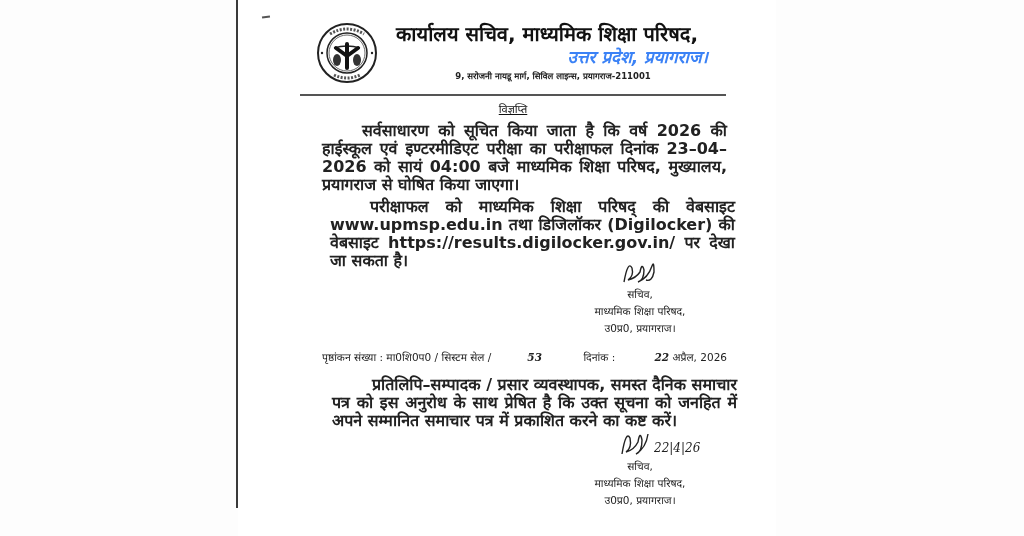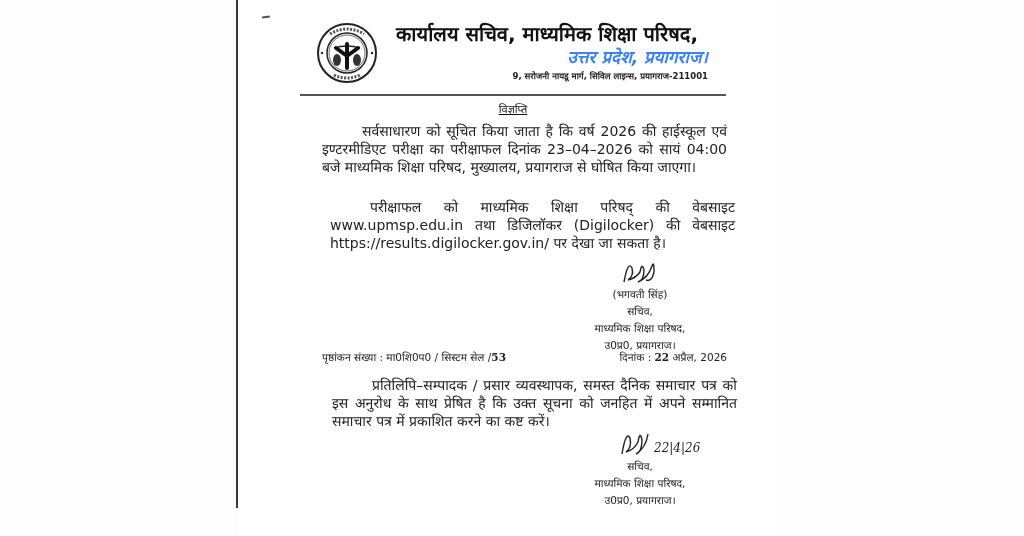--- a/index.html
+++ b/index.html
@@ -27,52 +27,53 @@
   }
   .hdr-title {
     position: absolute; left: 396px; top: 20px; width: 330px;
     font-size: 20px; font-weight: bold; color: #111; white-space: nowrap;
   }
   .hdr-sub {
     position: absolute; left: 396px; top: 45px; width: 312px; text-align: right;
     font-size: 17px; font-weight: bold; color: #3b82f6; white-space: nowrap; font-style: italic;
   }
   .hdr-addr {
-    position: absolute; left: 398px; top: 70px; width: 310px; text-align: right;
+    position: absolute; left: 398px; top: 70px; width: 310px; text-align: center;
     font-size: 8.5px; font-weight: bold; color: #222; white-space: nowrap;
   }
   .divider {
     position: absolute; left: 300px; top: 94px; width: 426px; height: 2px;
     background: #555;
   }
   .notice-title {
     position: absolute; left: 300px; top: 101px; width: 426px; text-align: center;
     font-size: 11px; text-decoration: underline; color: #111;
   }
   .para {
     position: absolute; left: 323px; width: 405px;
-    font-size: 14px; line-height: 18px; text-align: justify; text-indent: 40px;
+    font-size: 16px; line-height: 18px; text-align: justify; text-indent: 40px;
     color: #222;
+    font-weight: bold;
   }
   .para.p1 { top: 122px; left: 322px; }
   .para.p2 { top: 190px; left: 322px; }
   .para.p3 { top: 366px; left: 322px; }
   .sig-block {
     position: absolute; text-align: center; font-size: 10.5px; line-height: 17px; color: #222;
   }
   .sig1 { left: 560px; top: 258px; width: 160px; }
   .sig2 { left: 560px; top: 428px; width: 160px; }
   .signature { display: block; height: 28px; margin: 0 auto; }
   .sig-name { display: block; }
   .sig-line { display: block; }
   .ref-row {
     position: absolute; left: 322px; top: 350px; width: 405px;
     font-size: 10.5px; color: #222; display: flex; justify-content: space-between;
   }
-  .hand { font-weight: bold; font-family: "DejaVu Serif", serif; }
+  .hand { font-style: italic; font-weight: bold; font-family: "DejaVu Serif", serif; padding-left: 36px; }
   .sig-date { font-family: "DejaVu Serif", serif; font-style: italic; font-size: 12px; margin-left: 0; }
 </style>
 </head>
 <body>
 
 <div class="page"></div>
 <div class="left-rule"></div>
 <div class="tick-mark"></div>
 
 <svg class="logo" viewBox="0 0 62 62">
@@ -96,21 +97,20 @@
 
 <div class="notice-title">विज्ञप्ति</div>
 
 <p class="para p1" style="margin:0">सर्वसाधारण को सूचित किया जाता है कि वर्ष 2026 की हाईस्कूल एवं इण्टरमीडिएट परीक्षा का परीक्षाफल दिनांक 23–04–2026 को सायं 04:00 बजे माध्यमिक शिक्षा परिषद, मुख्यालय, प्रयागराज से घोषित किया जाएगा।</p>
 <p class="para p2" style="margin:8px">परीक्षाफल को माध्यमिक शिक्षा परिषद् की वेबसाइट www.upmsp.edu.in तथा डिजिलॉकर (Digilocker) की वेबसाइट https://results.digilocker.gov.in/ पर देखा जा सकता है।</p>
 
 <div class="sig-block sig1">
   <svg class="signature" width="60" height="28" viewBox="0 0 60 28">
     <path d="M14 24 Q18 2 22 10 Q24 18 18 22 Q26 20 30 14 Q32 4 34 12 Q34 22 28 24 Q38 20 42 8 Q44 2 44 14 Q42 24 36 22" fill="none" stroke="#222" stroke-width="1.4"></path>
   </svg>
-  <span class="sig-name">(भगवती सिंह)</span>
   <span class="sig-line">सचिव,</span>
   <span class="sig-line">माध्यमिक शिक्षा परिषद,</span>
   <span class="sig-line">उ0प्र0, प्रयागराज।</span>
 </div>
 
 <div class="ref-row">
   <span>
     <span>पृष्ठांकन संख्या : मा0शि0प0 / सिस्टम सेल /</span><span class="hand">53</span>
   </span>
   <span>

